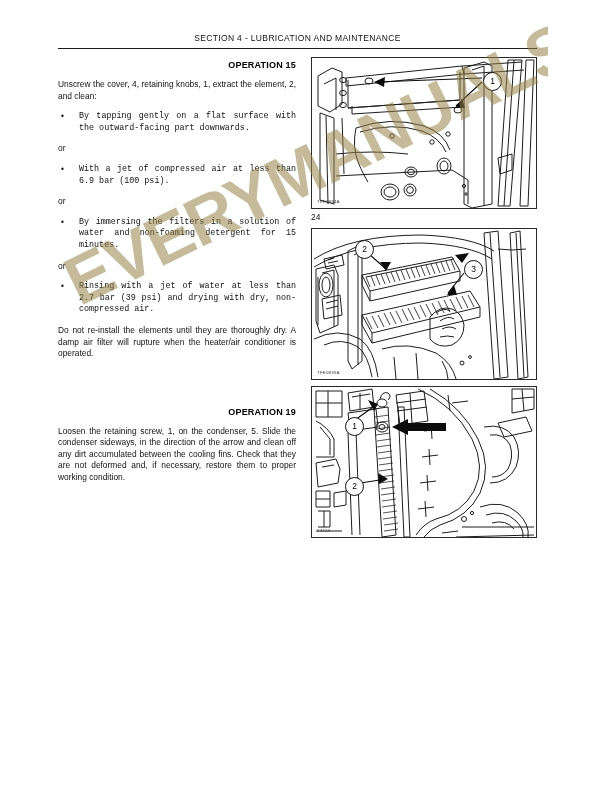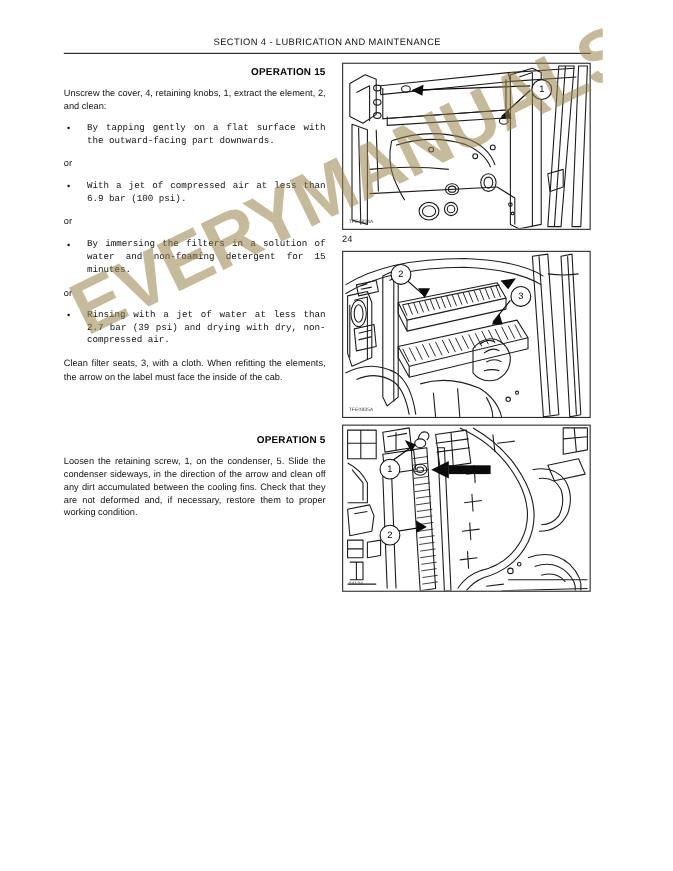--- a/index.html
+++ b/index.html
@@ -204,25 +204,25 @@
       <span class="bullet-dot">•</span>
       <span class="bullet-txt">By immersing the filters in a solution of water and non-foaming detergent for 15 minutes.</span>
     </div>
     <div class="orword">or</div>
 
     <div class="bullet-row">
       <span class="bullet-dot">•</span>
       <span class="bullet-txt">Rinsing with a jet of water at less than 2.7 bar (39 psi) and drying with dry, non-compressed air.</span>
     </div>
 
-    <p class="body">Clean filter seats, 3, with a cloth. When refitting the elements, the arrow on the label must face the inside of the cab.</p>
+    <p class="body">Do not re-install the elements until they are thoroughly dry. A damp air filter will rupture when the heater/air conditioner is operated.</p>
 
     <div class="section-gap"></div>
 
-    <div class="op-label">OPERATION 5</div>
+    <div class="op-label">OPERATION 19</div>
     <p class="body">Loosen the retaining screw, 1, on the condenser, 5. Slide the condenser sideways, in the direction of the arrow and clean off any dirt accumulated between the cooling fins. Check that they are not deformed and, if necessary, restore them to proper working condition.</p>
 
   </div>
 
   <div class="col-figs">
 
     <div class="fig-block">
       <div class="fig-box">
         <svg viewBox="0 0 224 150" xmlns="http://www.w3.org/2000/svg">
           <g fill="none" stroke="#1d1d1d" stroke-width="1" stroke-linejoin="round">

